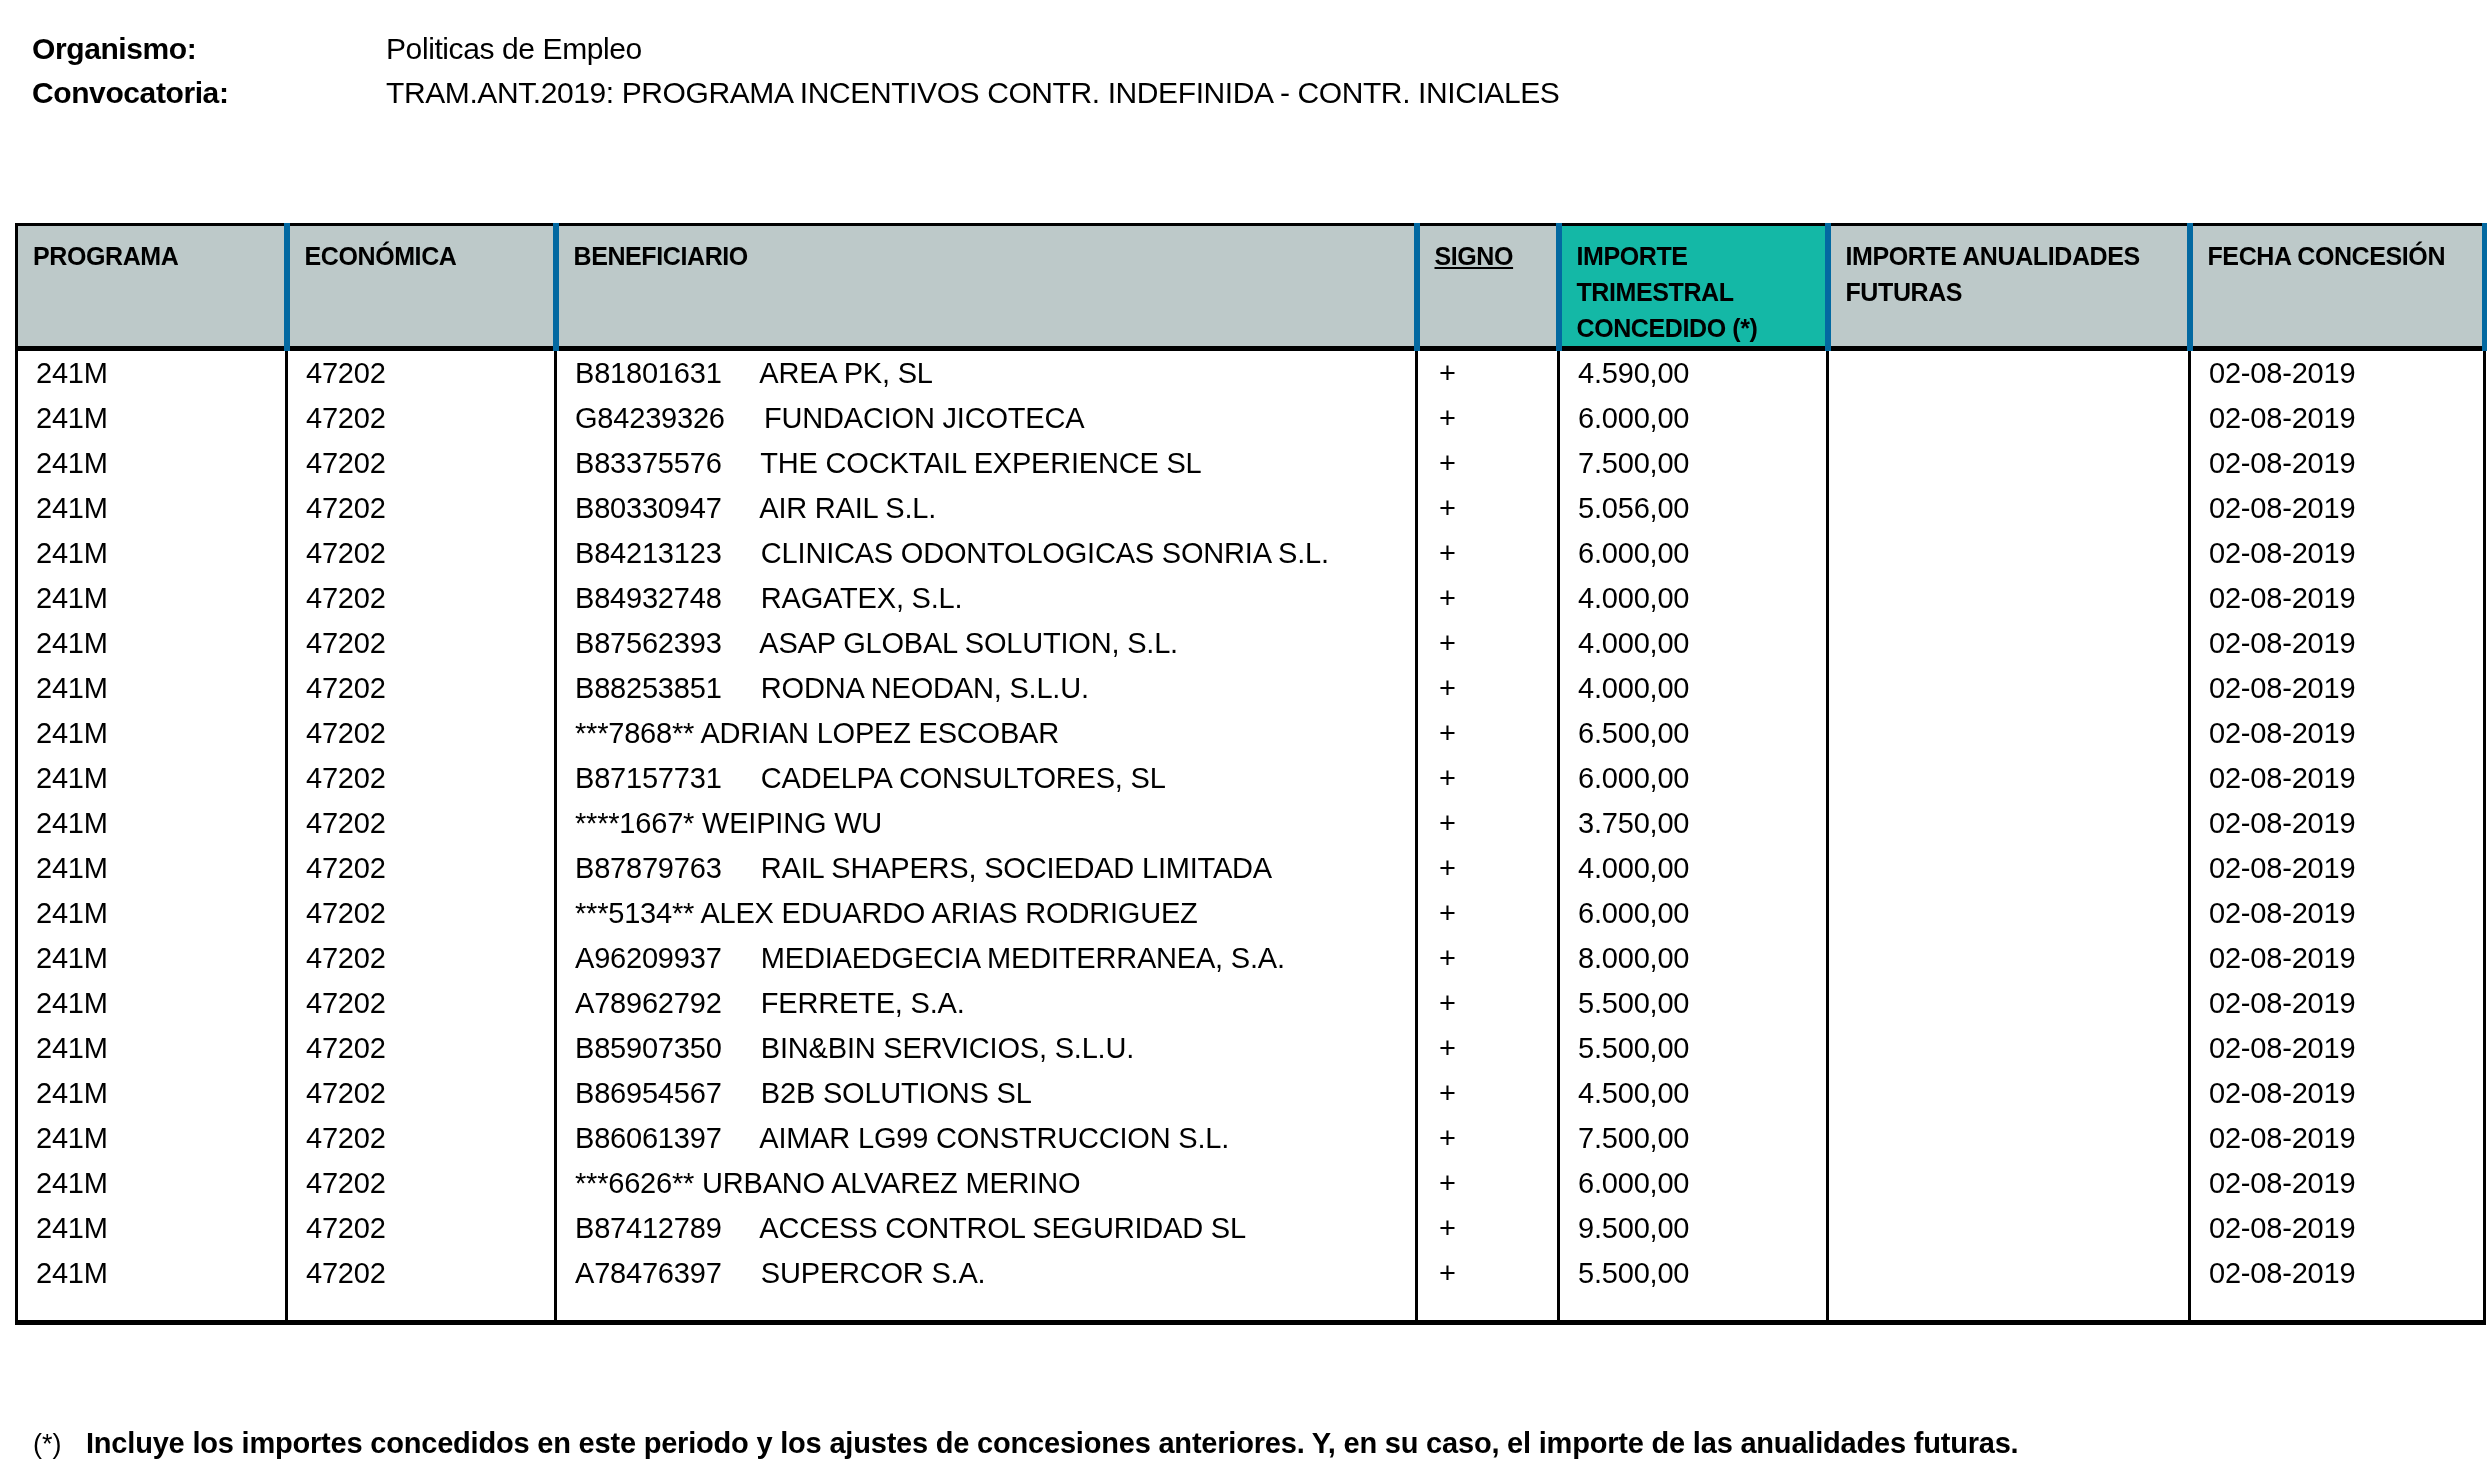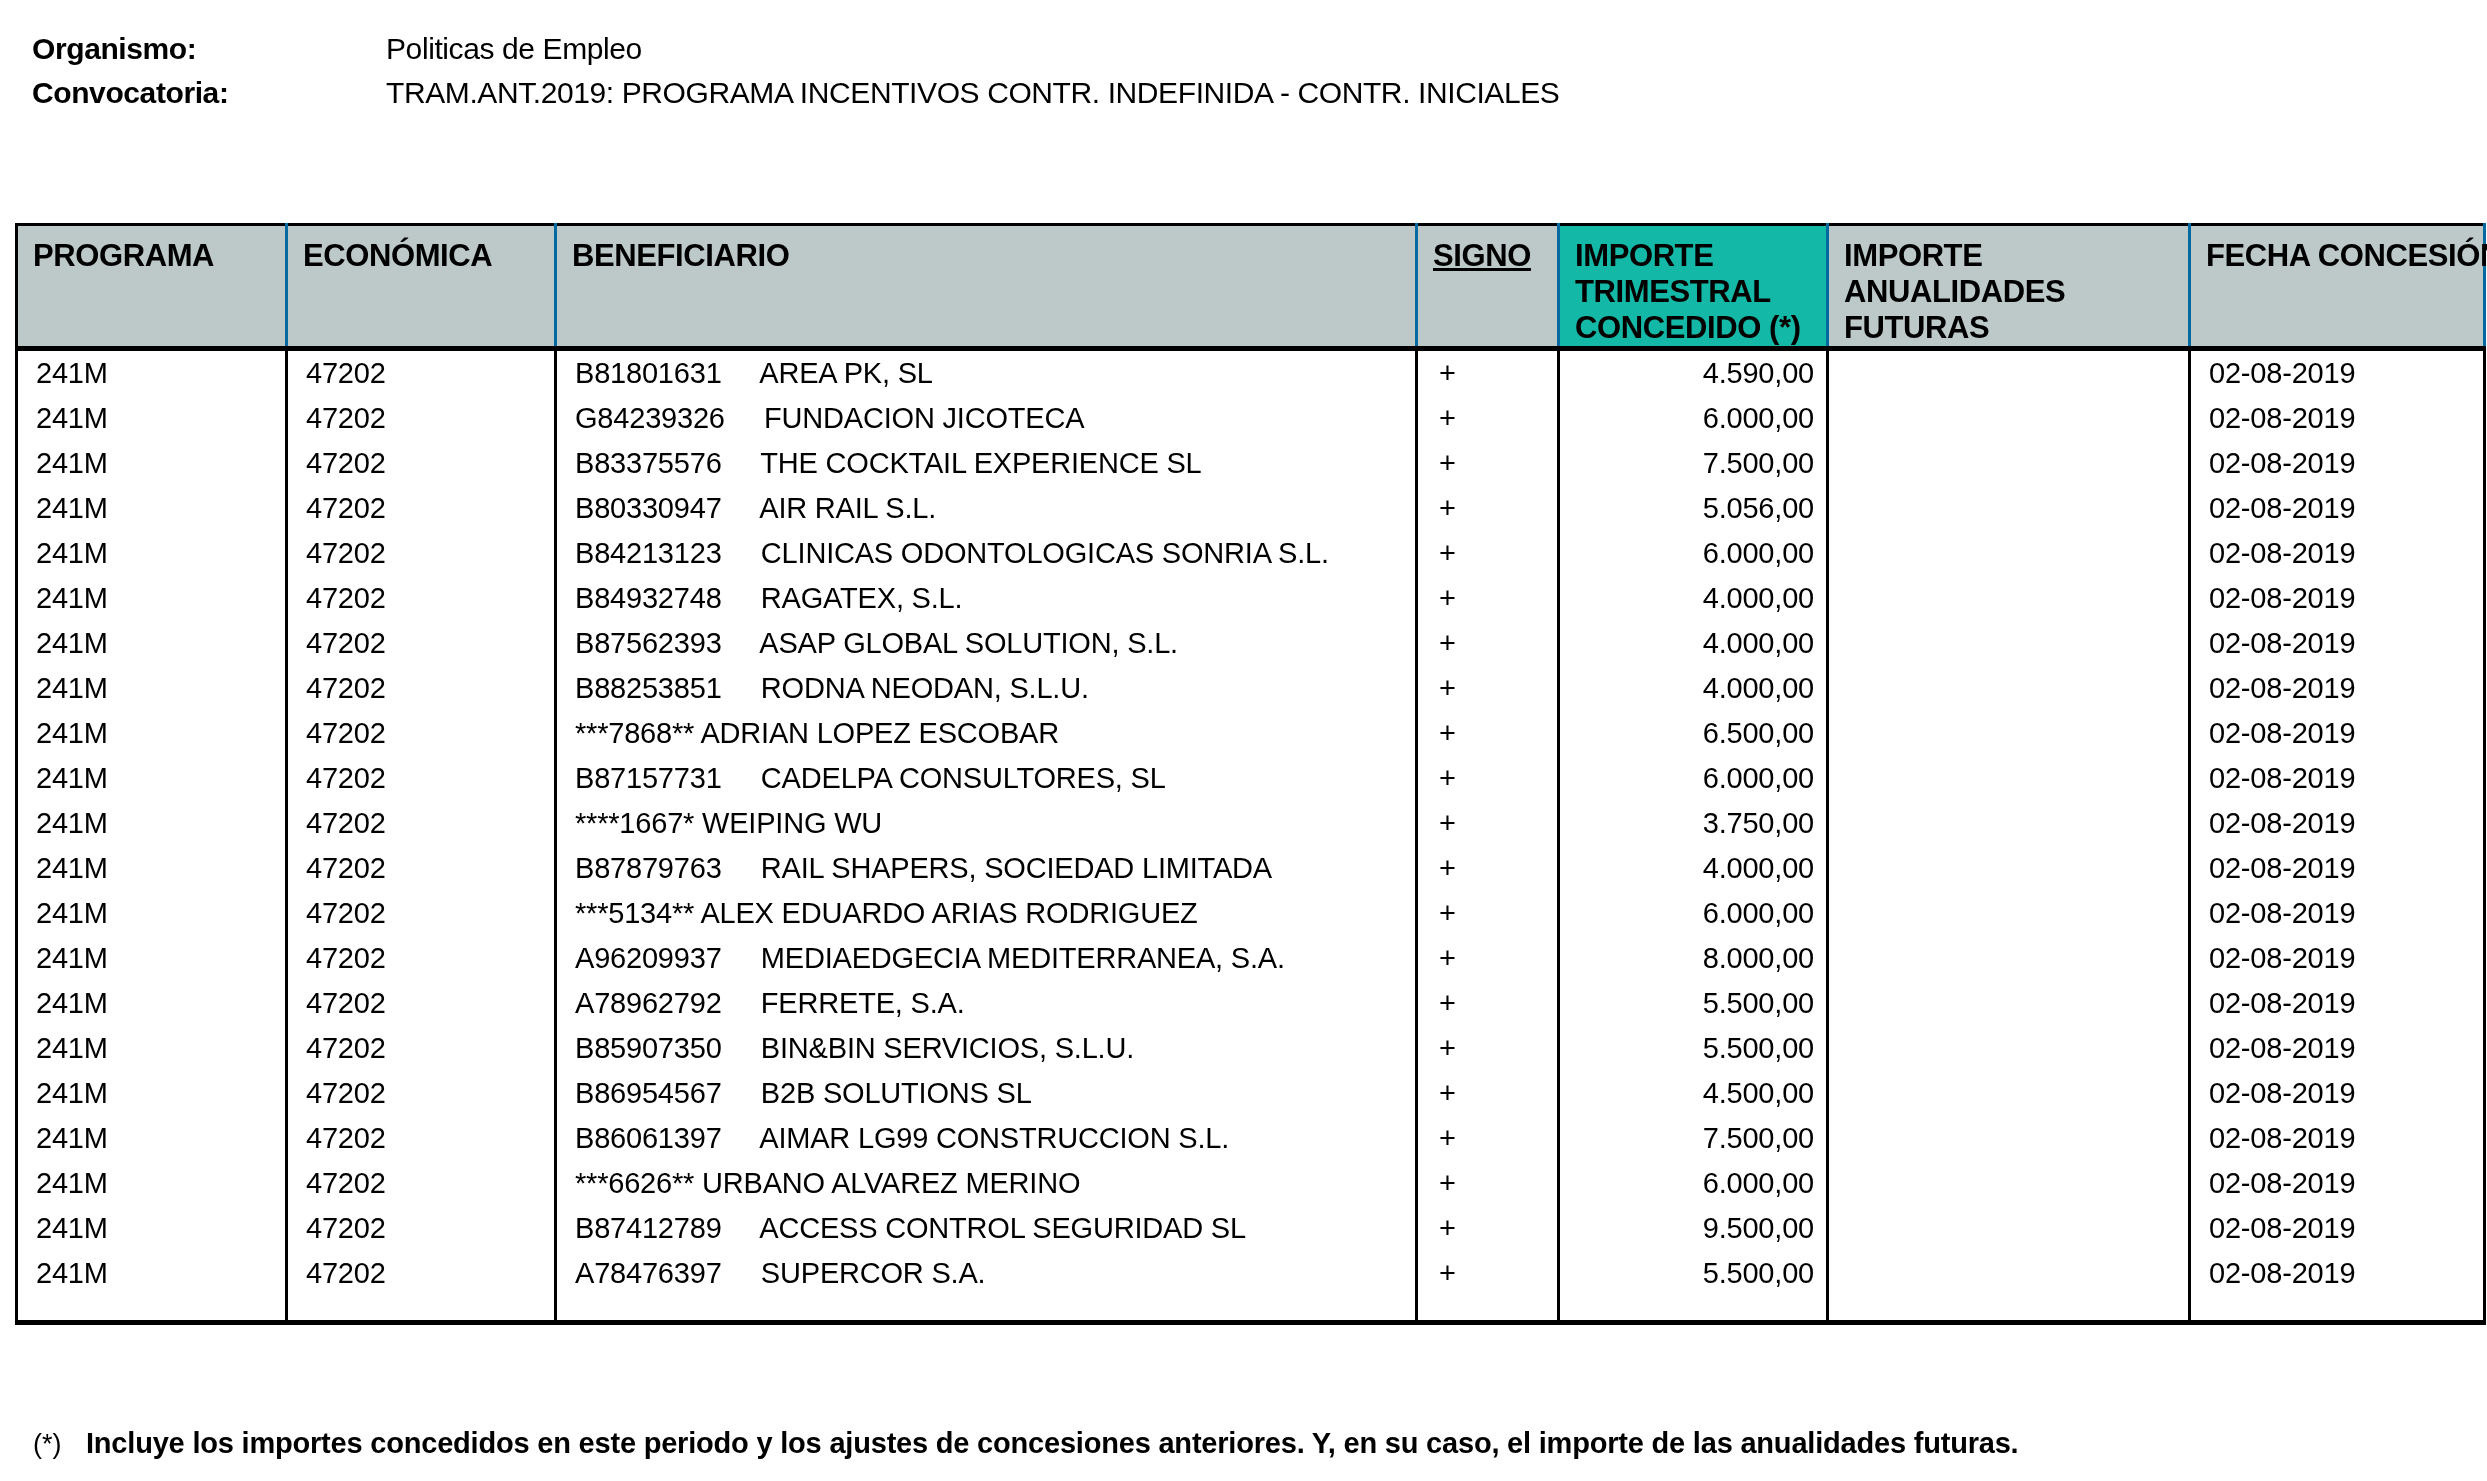--- a/index.html
+++ b/index.html
@@ -46,23 +46,23 @@
     top: 223px;
     width: 2467px;
     table-layout: fixed;
     border-collapse: collapse;
     border: 3px solid #000;
     border-bottom: 5.3px solid #000;
   }
   .grant-table th {
     background: #bdc9c9;
     border-left: 3px solid #000;
-    border-right: 3px solid #0369a1;
+    border-right: 6px solid #0369a1;
     border-bottom: 5.3px solid #000;
-    font-size: 31px;
+    font-size: 25px;
     font-weight: bold;
     letter-spacing: -0.4px;
     text-align: left;
     vertical-align: top;
     padding: 12px 10.6px 0 15px;
     height: 112px;
     box-sizing: border-box;
     line-height: 36px;
   }
   .grant-table td {
@@ -71,21 +71,21 @@
     font-size: 29px;
     letter-spacing: -0.2px;
     height: 45px;
     vertical-align: middle;
     padding: 0 13.6px 0 18px;
     overflow: hidden;
     white-space: nowrap;
   }
   .grant-table td.col-beneficiario { white-space: pre; }
   .grant-table td.col-signo { padding-left: 21px; }
-  .grant-table td.col-importe { text-align: right; padding-right: 12px; }
+  .grant-table td.col-importe { padding-right: 12px; }
   .grant-table td.col-fecha { padding-left: 18px; }
   .grant-table tr.spacer-row td { height: 24px; }
   th.th-fecha { white-space: nowrap; }
 
   
   .footnote {
     position: absolute;
     left: 33px;
     top: 1427px;
     display: flex;

